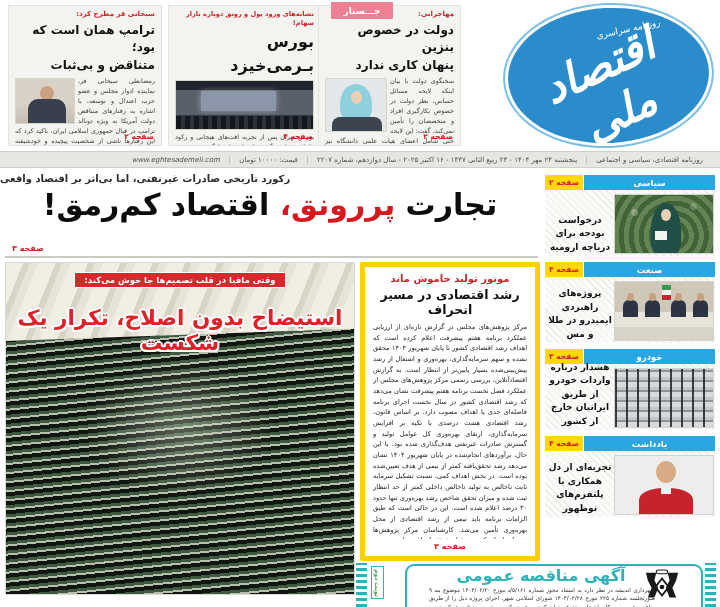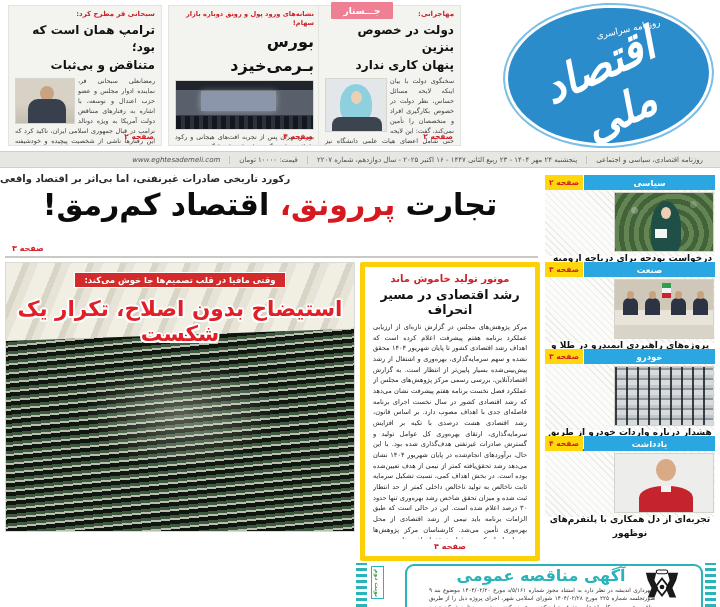--- a/index.html
+++ b/index.html
@@ -61,54 +61,54 @@
   
   .lead { left:0; top:171px; width:540px; height:84px; }
   .lead-kicker { text-align:left; font-size:10px; font-weight:bold; color:#2c2c2c; margin-top:2px; }
   .lead-title { text-align:center; font-size:30px; font-weight:bold; color:#0c0c0c;
     white-space:nowrap; margin-top:3px; letter-spacing:-0.5px; }
   .lead-title .red { color:#d6181f; }
   .lead-page { position:absolute; left:12px; bottom:2px; color:#d01f27; font-weight:bold; font-size:8px; }
   .lead-rule { left:5px; top:256px; width:533px; border-top:2px solid #c9c9c6; }
 
   
-  .story { left:5px; top:262px; width:350px; height:270px; border:1px solid #d9d9d6; overflow:hidden; background:#46543f; }
+  .story { left:5px; top:262px; width:350px; height:333px; border:1px solid #d9d9d6; overflow:hidden; background:#46543f; }
   .story .ceiling { position:absolute; top:0; left:0; right:0; height:80px;
     background:repeating-linear-gradient(112deg,#f1eee3 0 16px,#d9d5c6 16px 22px,#e7e3d6 22px 30px); }
   .story .chamber { position:absolute; top:72px; left:-30px; right:-30px; bottom:-12px;
     background:repeating-linear-gradient(176deg,#10160f 0 4px,#3f5840 4px 7px,#b9bfae 7px 9px);
     transform:rotate(-2deg); }
   .story .glow { position:absolute; top:90px; left:20%; width:60%; height:45%;
     background:radial-gradient(ellipse at center, rgba(225,229,214,.35), transparent 65%); }
   .story-kicker { position:relative; z-index:3; margin:10px auto 0; width:fit-content;
     background:#d32b2b; color:#fff; font-size:8.5px; font-weight:bold; padding:2px 9px;
     box-shadow:0 0 0 1px #fff; }
-  .story-title { position:relative; z-index:3; text-align:center; margin-top:9px;
+  .story-title { position:relative; z-index:3; text-align:center; margin-top:18px;
     color:#e01f26; font-size:21.5px; font-weight:bold;
     text-shadow:-1.5px -1.5px 0 #fff,1.5px -1.5px 0 #fff,-1.5px 1.5px 0 #fff,1.5px 1.5px 0 #fff,0 -2px 0 #fff,0 2px 0 #fff,-2px 0 0 #fff,2px 0 0 #fff; }
 
   
   .analysis { left:360px; top:262px; width:180px; height:299px; background:#fff;
     border:5px solid #fcd006; border-radius:2px; padding:6px 8px 5px;
     display:flex; flex-direction:column; overflow:hidden; }
   .an-kicker { text-align:center; color:#d01f27; font-weight:bold; font-size:10px; }
   .an-title { text-align:center; color:#111; font-weight:bold; font-size:12.5px; margin:3px 0 5px; }
   .an-body { flex:1; overflow:hidden; font-size:6.6px; line-height:1.62; text-align:justify; color:#1c1c1c; }
   .an-page { text-align:center; color:#d01f27; font-weight:bold; font-size:8px; margin-top:3px; }
 
   
   .sidebar { left:545px; top:170px; width:170px; height:392px; }
   .sb-sec { position:absolute; left:0; width:170px; height:82px; }
   .sb-head { display:flex; height:15px; }
   .sb-label { flex:1; background:#2aa7e0; color:#fff; font-weight:bold; font-size:8.5px;
     display:flex; align-items:center; justify-content:center; }
   .sb-page { width:38px; margin-right:1px; background:#ffd70a; color:#d01f27; font-weight:bold;
     font-size:7.5px; display:flex; align-items:center; justify-content:center; }
-  .sb-body { display:flex; align-items:flex-start; height:66px; padding:2px 1px;
-    background:repeating-linear-gradient(45deg,#fbfbf9 0 4px,#ebebe8 4px 5px);flex-direction:column; }
+  .sb-body { display:flex; align-items:flex-end; height:66px; padding:2px 1px;
+    background:repeating-linear-gradient(45deg,#fbfbf9 0 4px,#ebebe8 4px 5px); }
   .sb-photo { width:100px; height:60px; border:1px solid #d5d2cc; position:relative; overflow:hidden; flex:none; }
   .sb-title { flex:1; text-align:center; font-weight:bold; font-size:9px; line-height:1.5; color:#111; padding:0 2px; }
 
   .ph-urmia { background:#5d7f4f;
     background-image:radial-gradient(circle at 20% 30%, rgba(255,255,255,.28) 0 3px, transparent 4px),
       radial-gradient(circle at 80% 20%, rgba(255,255,255,.2) 0 3px, transparent 4px),
       repeating-radial-gradient(circle at 60% 70%, rgba(40,70,35,.5) 0 5px, rgba(120,150,95,.25) 5px 10px); }
   .ph-urmia .chador { position:absolute; left:36px; top:8px; width:30px; height:52px; border-radius:50% 50% 25% 25%; background:#1f4f46; }
   .ph-urmia .face { position:absolute; left:46px; top:14px; width:10px; height:12px; border-radius:50%; background:#ecd0b4; }
   .ph-urmia .paper { position:absolute; left:40px; top:36px; width:12px; height:9px; background:#f4f4f0; }

